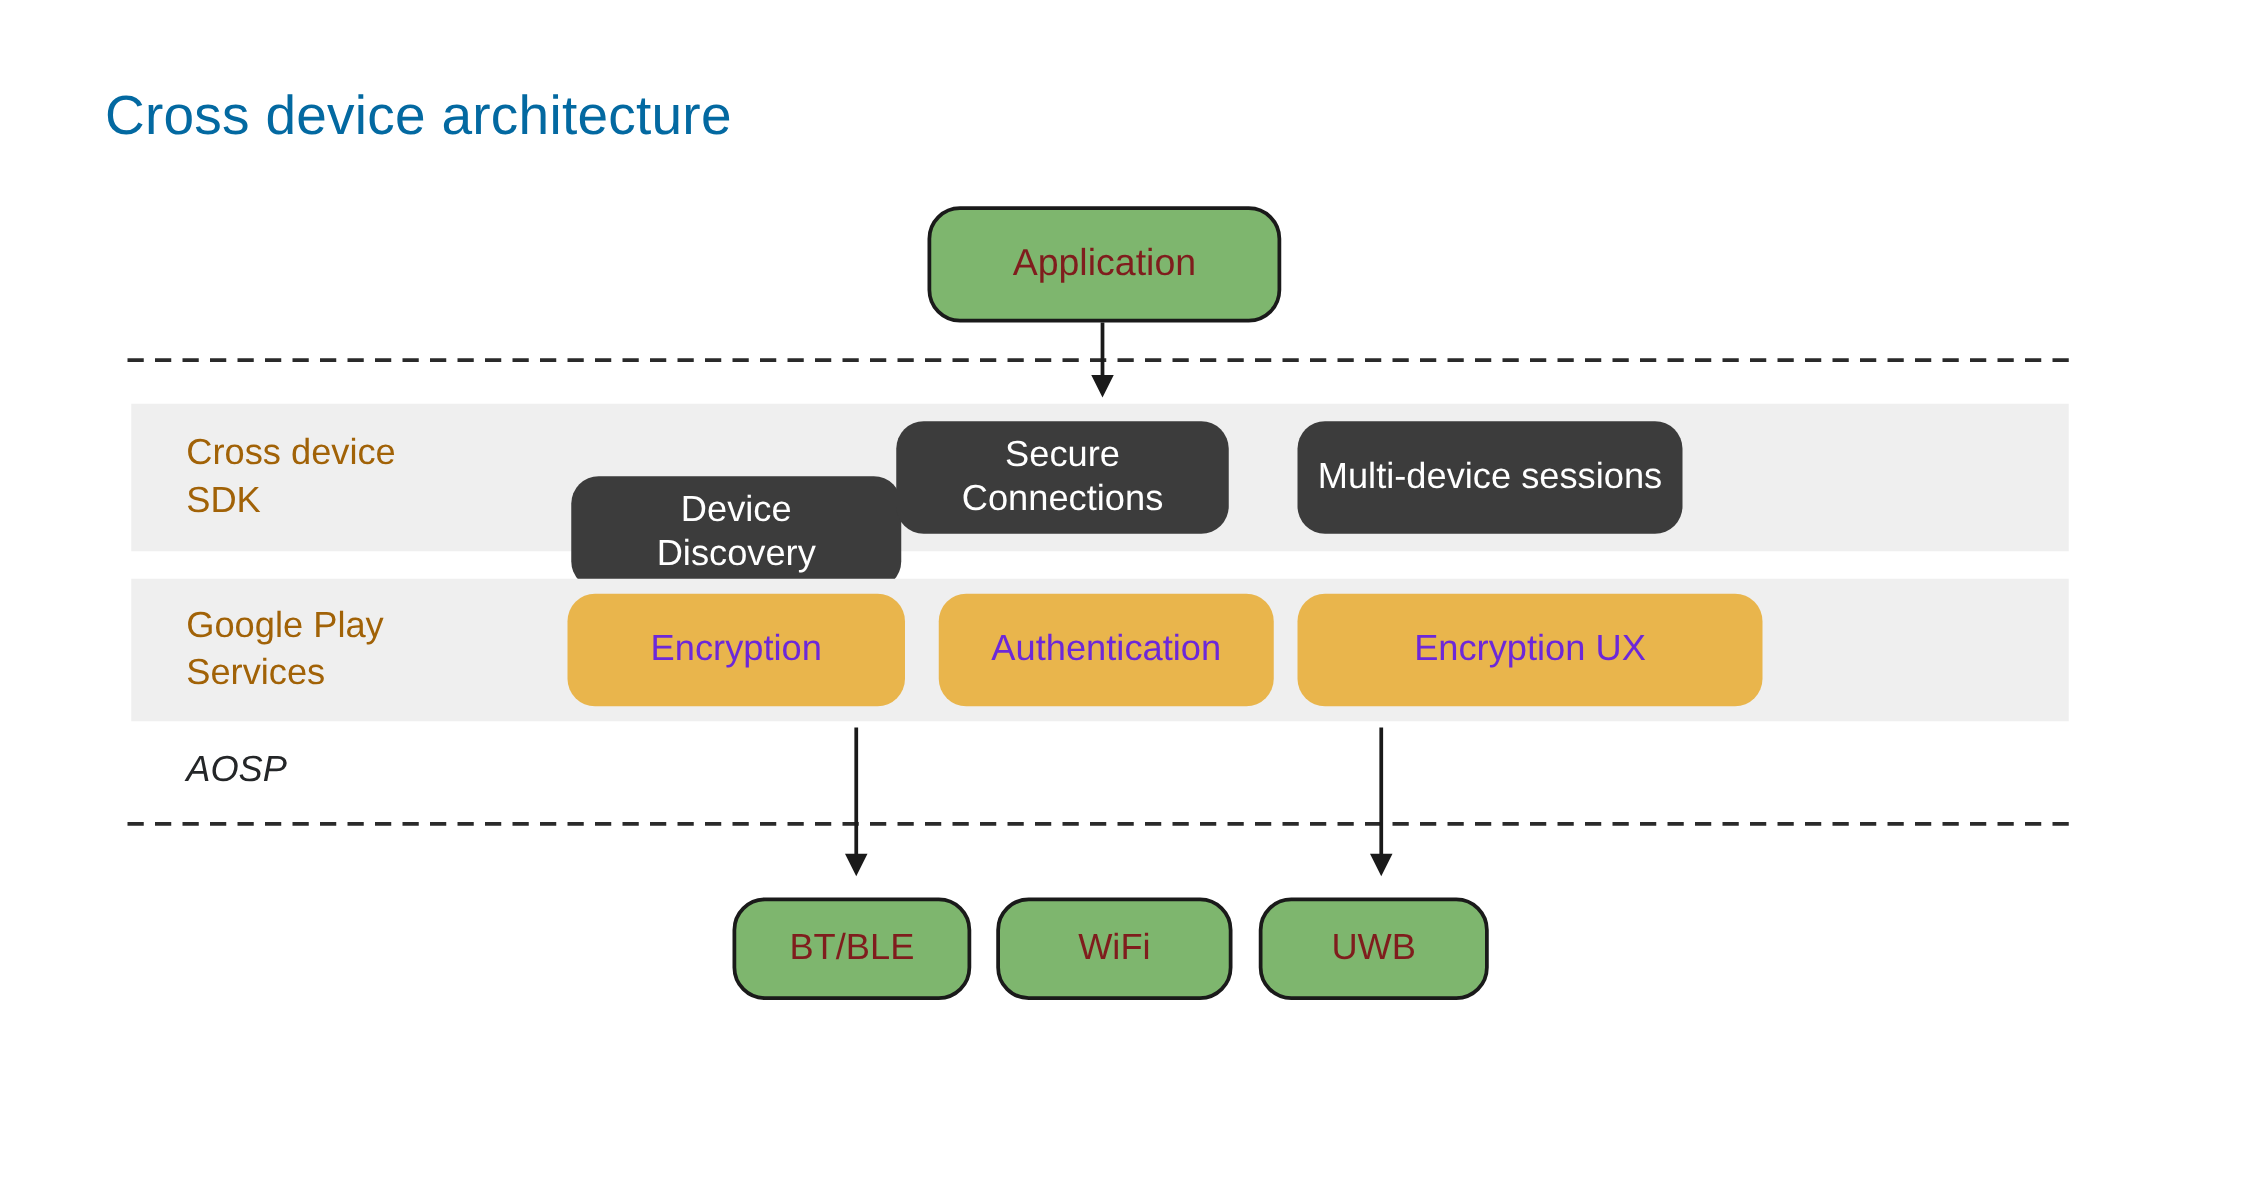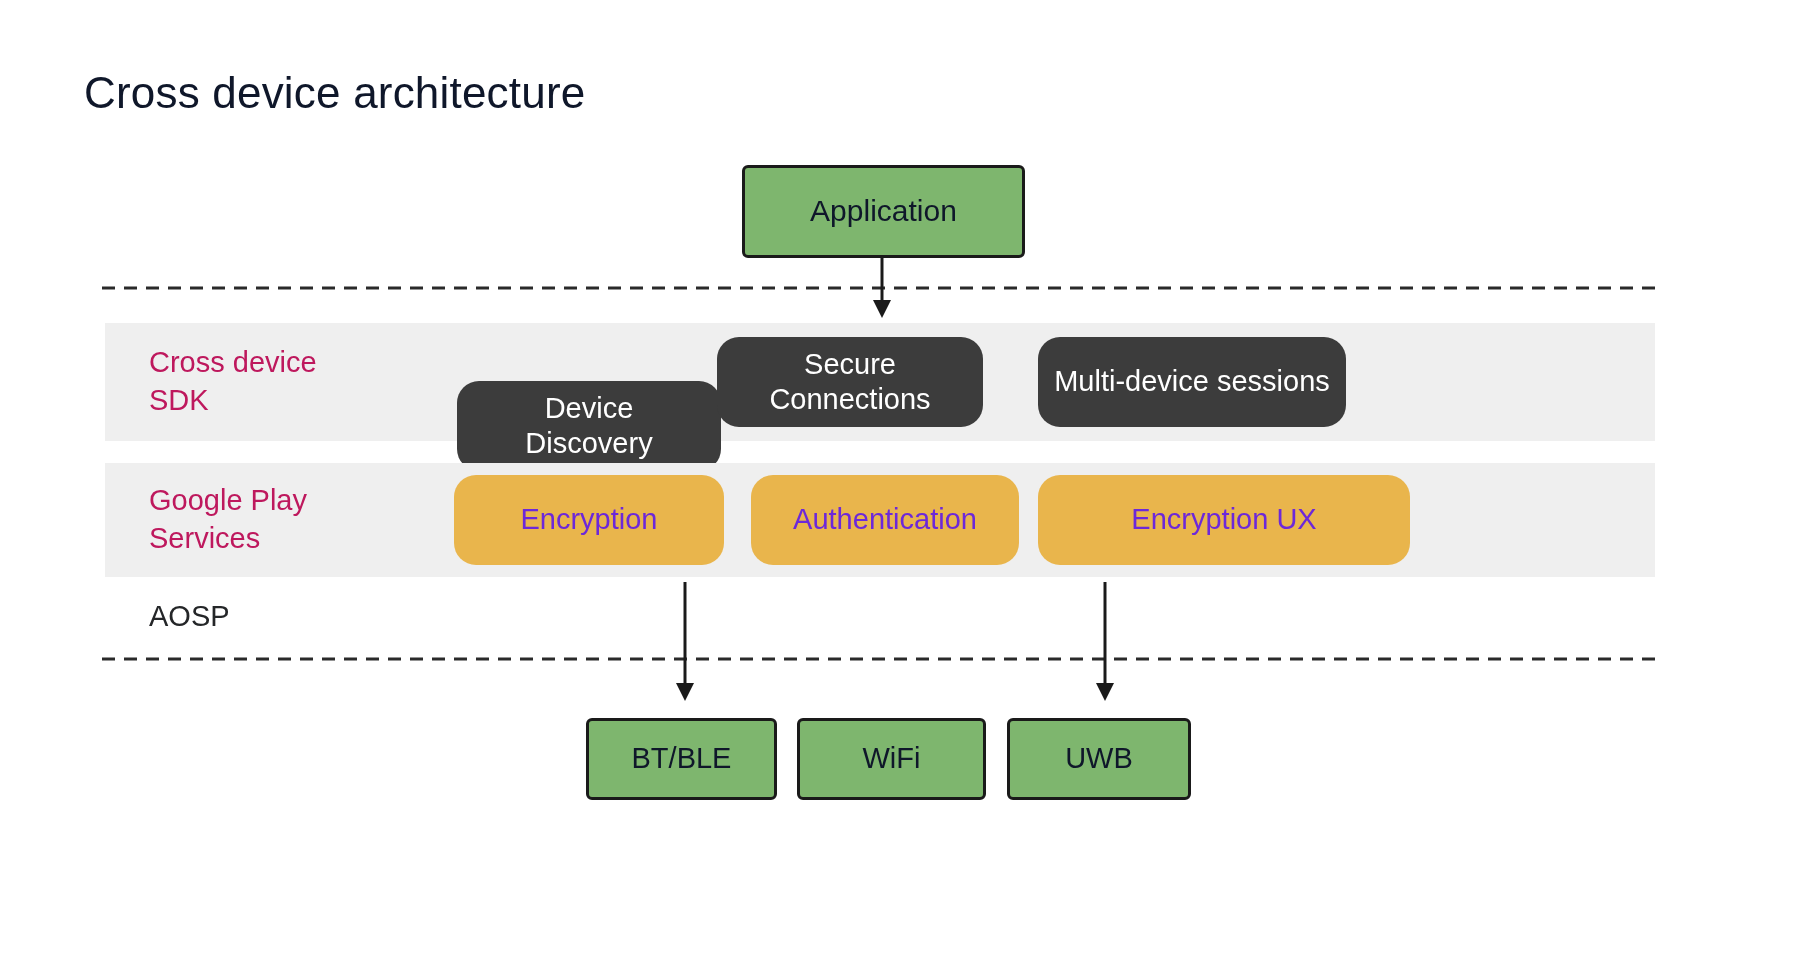--- a/index.html
+++ b/index.html
@@ -13,37 +13,37 @@
     overflow: hidden;
   }
   #page-title {
     position: absolute;
     left: 84px;
     top: 68px;
     margin: 0;
     font-size: 44px;
     font-weight: 500;
     letter-spacing: 0.2px;
-    color: #0f172a;
+    color: #0369a1;
   }
   .node {
     position: absolute;
     display: flex;
     align-items: center;
     justify-content: center;
     text-align: center;
     white-space: pre-line;
     box-sizing: border-box;
     line-height: 1.22;
   }
   .green-node {
     background: #7EB66E;
     border: 3px solid #1a1a1a;
-    border-radius: 6px;
-    color: #0f172a;
+    border-radius: 26px;
+    color: #7f1d1d;
     font-size: 30px;
     font-weight: 500;
   }
   #application-node {
     left: 742px; top: 165px; width: 283px; height: 93px;
   }
   .band {
     position: absolute;
     left: 105px;
     width: 1550px;
@@ -51,21 +51,21 @@
   }
   #band-sdk { top: 323px; height: 118px; }
   #band-gps { top: 463px; height: 114px; }
   .band-label {
     position: absolute;
     left: 44px;
     top: 50%;
     transform: translateY(-50%);
     font-size: 29px;
     line-height: 1.3;
-    color: #be185d;
+    color: #a16207;
     white-space: pre-line;
   }
   .dark-node {
     background: #3C3C3C;
     color: #ffffff;
     border-radius: 22px;
     font-size: 29px;
     font-weight: 500;
     top: 14px;
     height: 90px;
@@ -85,20 +85,21 @@
   #sdk-box-multi-device       { left: 933px; width: 308px; }
   #gps-box-encryption         { left: 349px; width: 270px; }
   #gps-box-authentication     { left: 646px; width: 268px; }
   #gps-box-discovery-ux       { left: 933px; width: 372px; }
   #aosp-label {
     position: absolute;
     left: 149px;
     top: 600px;
     font-size: 29px;
     color: #242628;
+    font-style: italic;
   }
   .transport {
     top: 718px;
     height: 82px;
     font-size: 29px;
   }
   #transport-btble { left: 586px; width: 191px; }
   #transport-wifi  { left: 797px; width: 189px; }
   #transport-uwb   { left: 1007px; width: 184px; }
   #connector-overlay {

